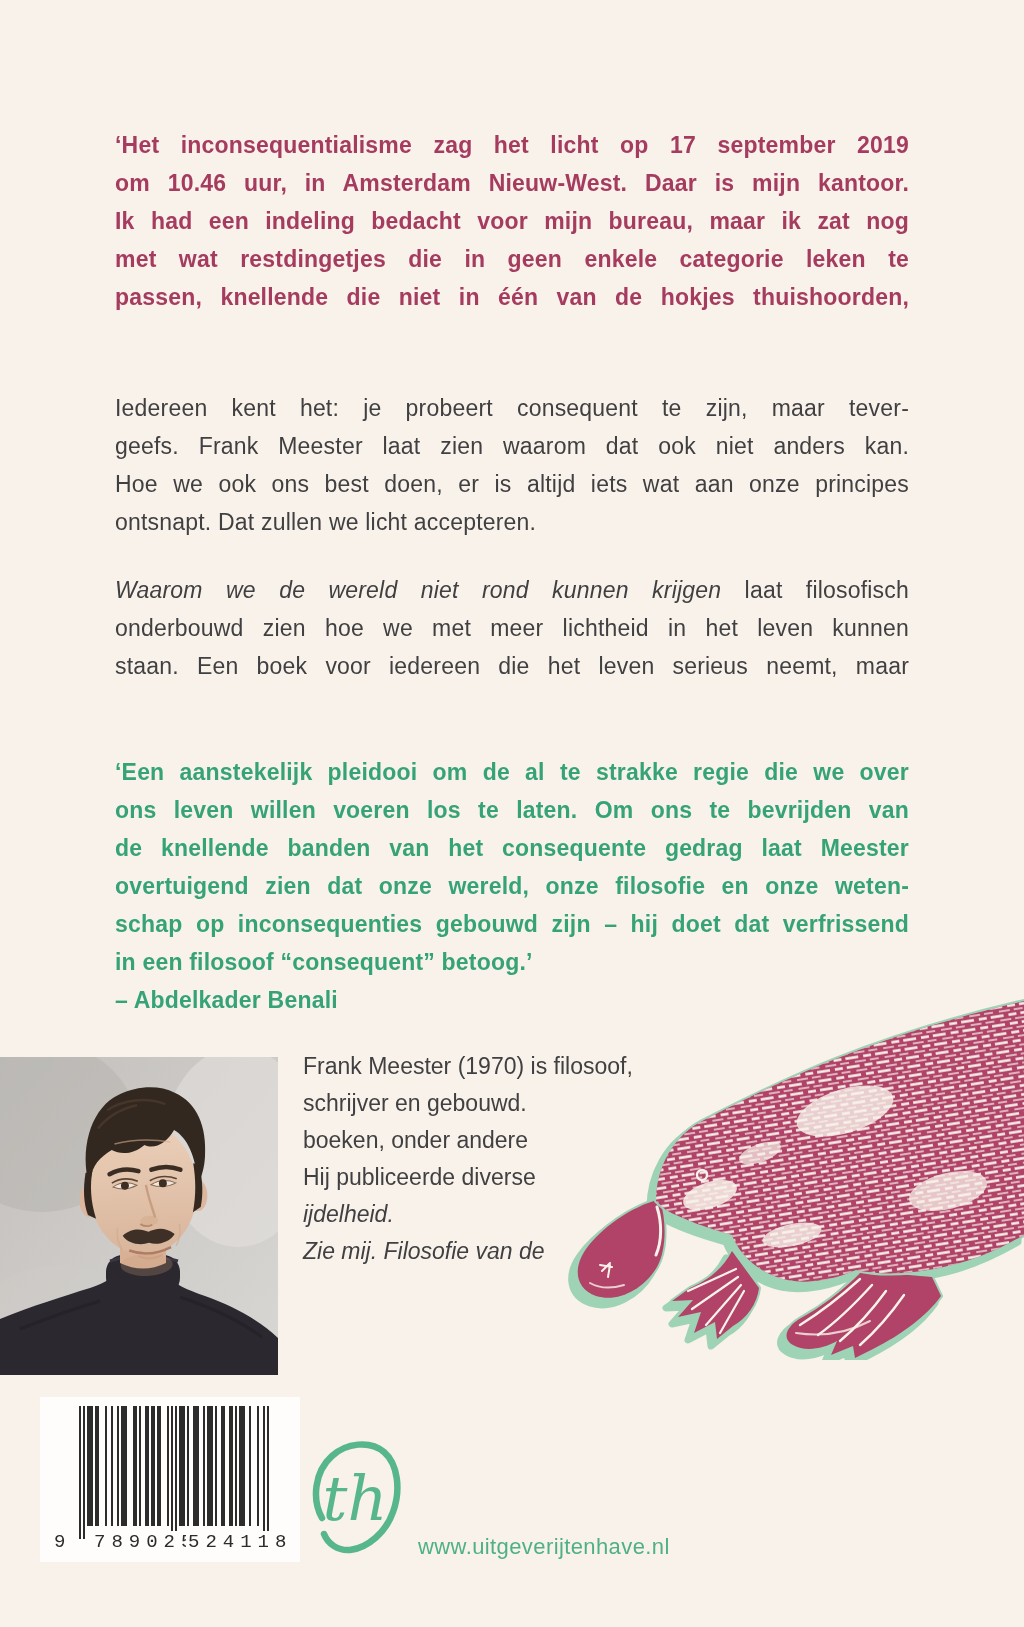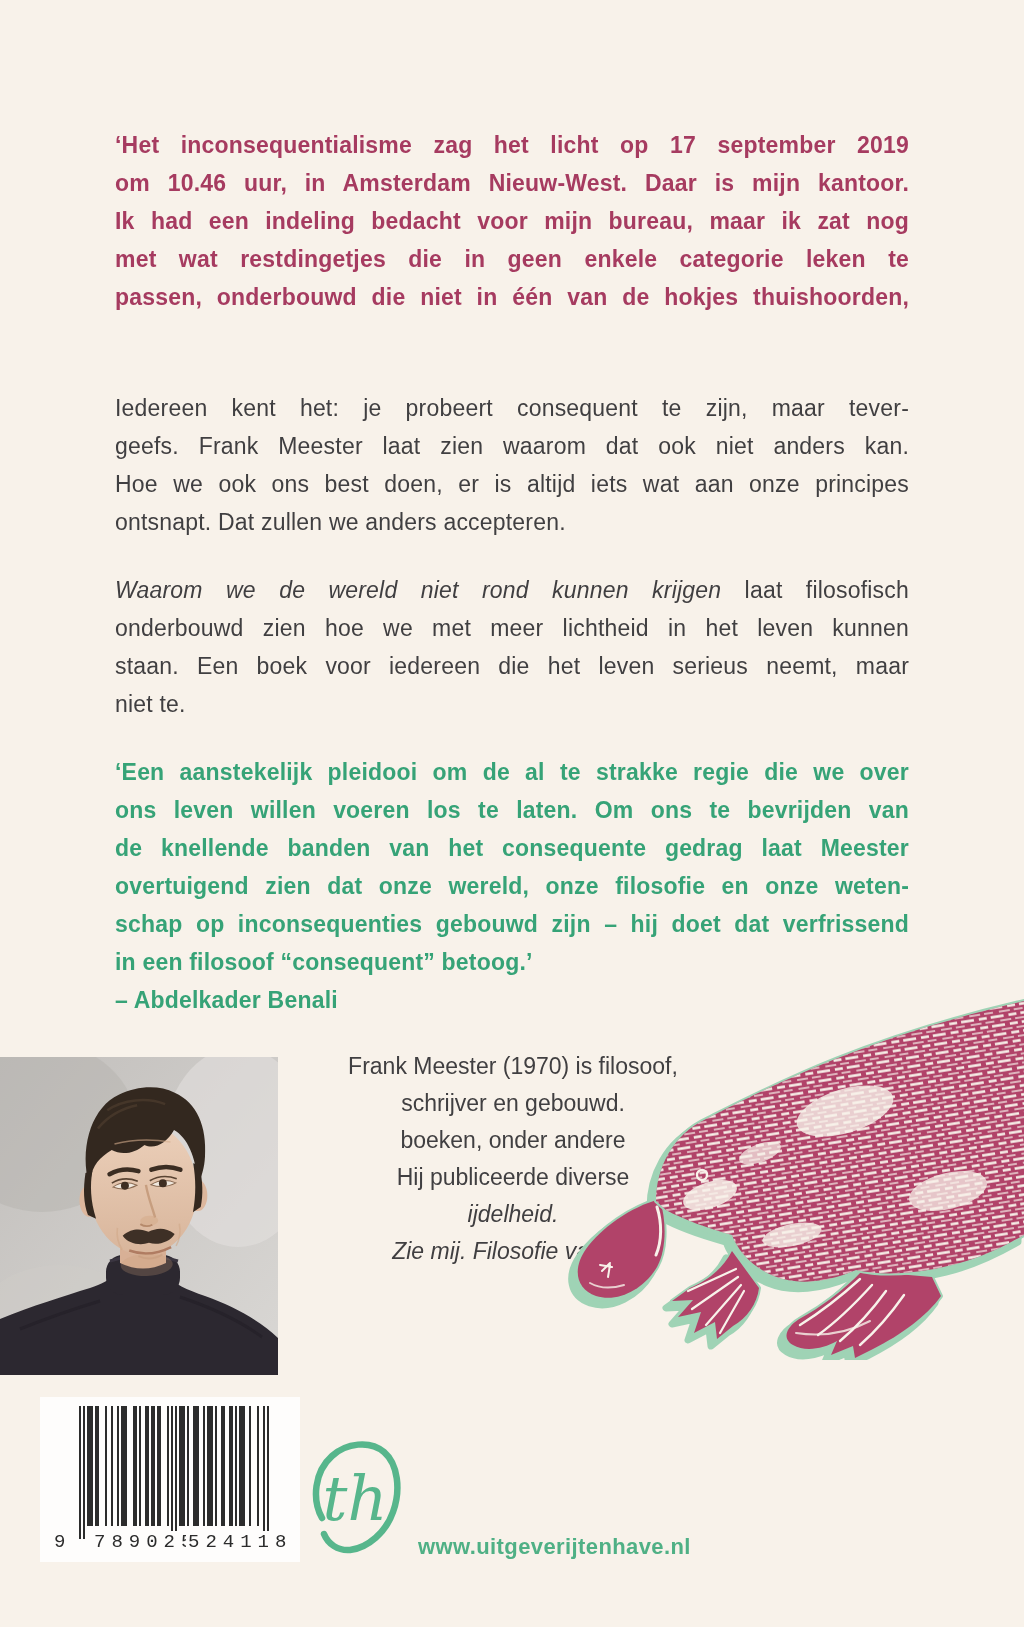--- a/index.html
+++ b/index.html
@@ -15,61 +15,60 @@
   .abs{position:absolute}
   .para{left:115px;width:794px;font-size:23px;line-height:38px;letter-spacing:.2px}
   .para .line{text-align:justify;text-align-last:justify;white-space:nowrap}
   .para .line.last{text-align-last:left}
   .quote-top{top:126px;color:var(--magenta);font-weight:700}
   .syn1{top:389px;color:var(--dark);font-weight:400}
   .syn2{top:571px;color:var(--dark);font-weight:400}
   .quote-green{top:753px;color:var(--green);font-weight:700}
   .attribution{margin-top:0;line-height:38px;text-align:left}
   .bio{left:303px;top:1048px;width:420px;font-size:23px;line-height:37px;color:var(--dark)}
-  .bio .line{text-align:center;white-space:nowrap}
+  .bio .line{text-align:left;white-space:nowrap}
   i{font-style:italic}
   .photo{left:0;top:1057px;width:278px;height:318px}
   .platypus{left:560px;top:983px;width:464px;height:377px}
   .barcode-block{left:40px;top:1397px;width:260px;height:165px;background:#fefdfc}
   .bars{position:absolute;left:39px;top:9px;width:190px;height:133px}
   .bar{position:absolute;top:0;width:2px;height:120px;background:#2c2c2c}
   .bar.tall{height:133px}
   .barcode-digits{position:absolute;left:0;top:130px;width:100%;height:30px;
     font-family:"Liberation Mono",monospace;font-size:19px;color:#2c2c2c}
   .barcode-digits span{position:absolute;letter-spacing:6px;background:#fefdfc;padding:0 2px}
   .digit-first{left:12px;top:4px}
   .digit-g1{left:52px;top:4px}
   .digit-g2{left:146px;top:4px}
   .logo{left:308px;top:1438px;width:94px;height:118px}
-  .url{left:418px;top:1532px;font-size:22px;line-height:30px;font-weight:700;
+  .url{left:418px;top:1532px;font-size:22px;line-height:30px;font-weight:400;
     color:var(--url_teal);letter-spacing:.4px}
 </style>
 </head>
 <body style="background: rgb(248, 242, 234);">
 
 <section class="abs para quote-top">
     <div class="line"><span>‘Het inconsequentialisme zag het licht op 17 september 2019</span></div>
     <div class="line"><span>om 10.46 uur, in Amsterdam Nieuw-West. Daar is mijn kantoor.</span></div>
     <div class="line"><span>Ik had een indeling bedacht voor mijn bureau, maar ik zat nog</span></div>
     <div class="line"><span>met wat restdingetjes die in geen enkele categorie leken te</span></div>
-    <div class="line"><span>passen, onderbouwd die niet in één van de hokjes thuishoorden,</span></div>
+    <div class="line"><span>passen, knellende die niet in één van de hokjes thuishoorden,</span></div>
   </section>
 
 <section class="abs para syn1">
     <div class="line"><span>Iedereen kent het: je probeert consequent te zijn, maar tever-</span></div>
     <div class="line"><span>geefs. Frank Meester laat zien waarom dat ook niet anders kan.</span></div>
     <div class="line"><span>Hoe we ook ons best doen, er is altijd iets wat aan onze principes</span></div>
-    <div class="line last"><span>ontsnapt. Dat zullen we anders accepteren.</span></div>
+    <div class="line last"><span>ontsnapt. Dat zullen we licht accepteren.</span></div>
   </section>
 
 <section class="abs para syn2">
     <div class="line"><span></span><i>Waarom we de wereld niet rond kunnen krijgen</i><span> laat filosofisch</span></div>
     <div class="line"><span>onderbouwd zien hoe we met meer lichtheid in het leven kunnen</span></div>
     <div class="line"><span>staan. Een boek voor iedereen die het leven serieus neemt, maar</span></div>
-    <div class="line last"><span>niet te.</span></div>
   </section>
 
 <section class="abs para quote-green">
 <div class="line"><span>‘Een aanstekelijk pleidooi om de al te strakke regie die we over</span></div>
     <div class="line"><span>ons leven willen voeren los te laten. Om ons te bevrijden van</span></div>
     <div class="line"><span>de knellende banden van het consequente gedrag laat Meester</span></div>
     <div class="line"><span>overtuigend zien dat onze wereld, onze filosofie en onze weten-</span></div>
     <div class="line"><span>schap op inconsequenties gebouwd zijn – hij doet dat verfrissend</span></div>
     <div class="line last"><span>in een filosoof “consequent” betoog.’</span></div>
   </section>

